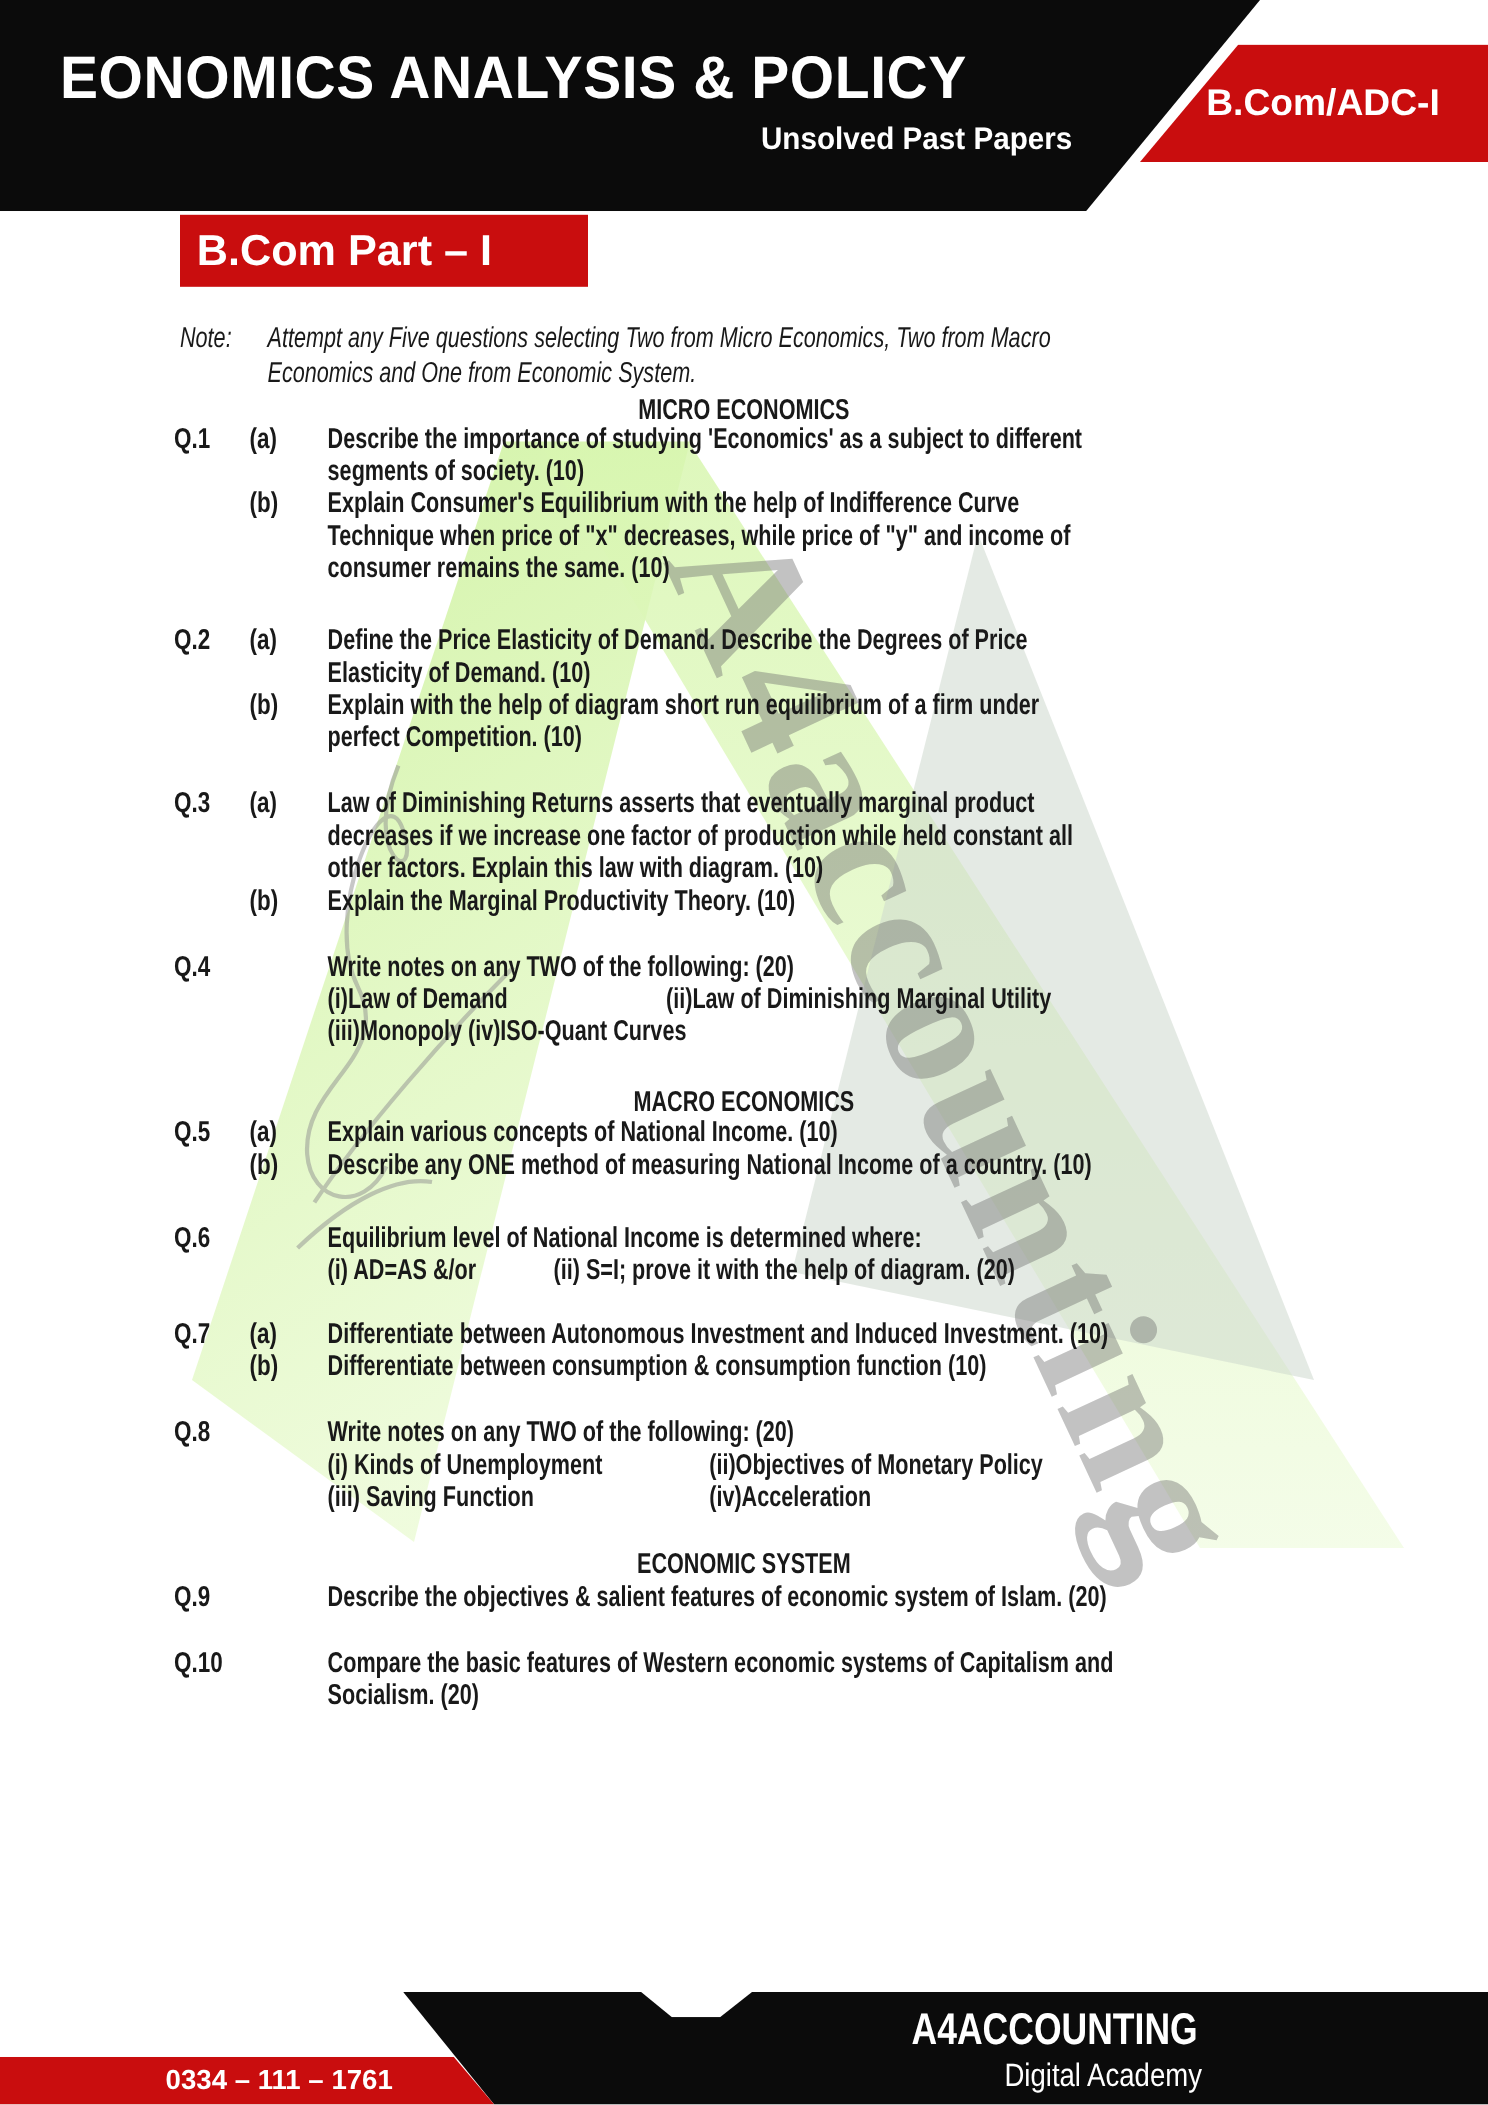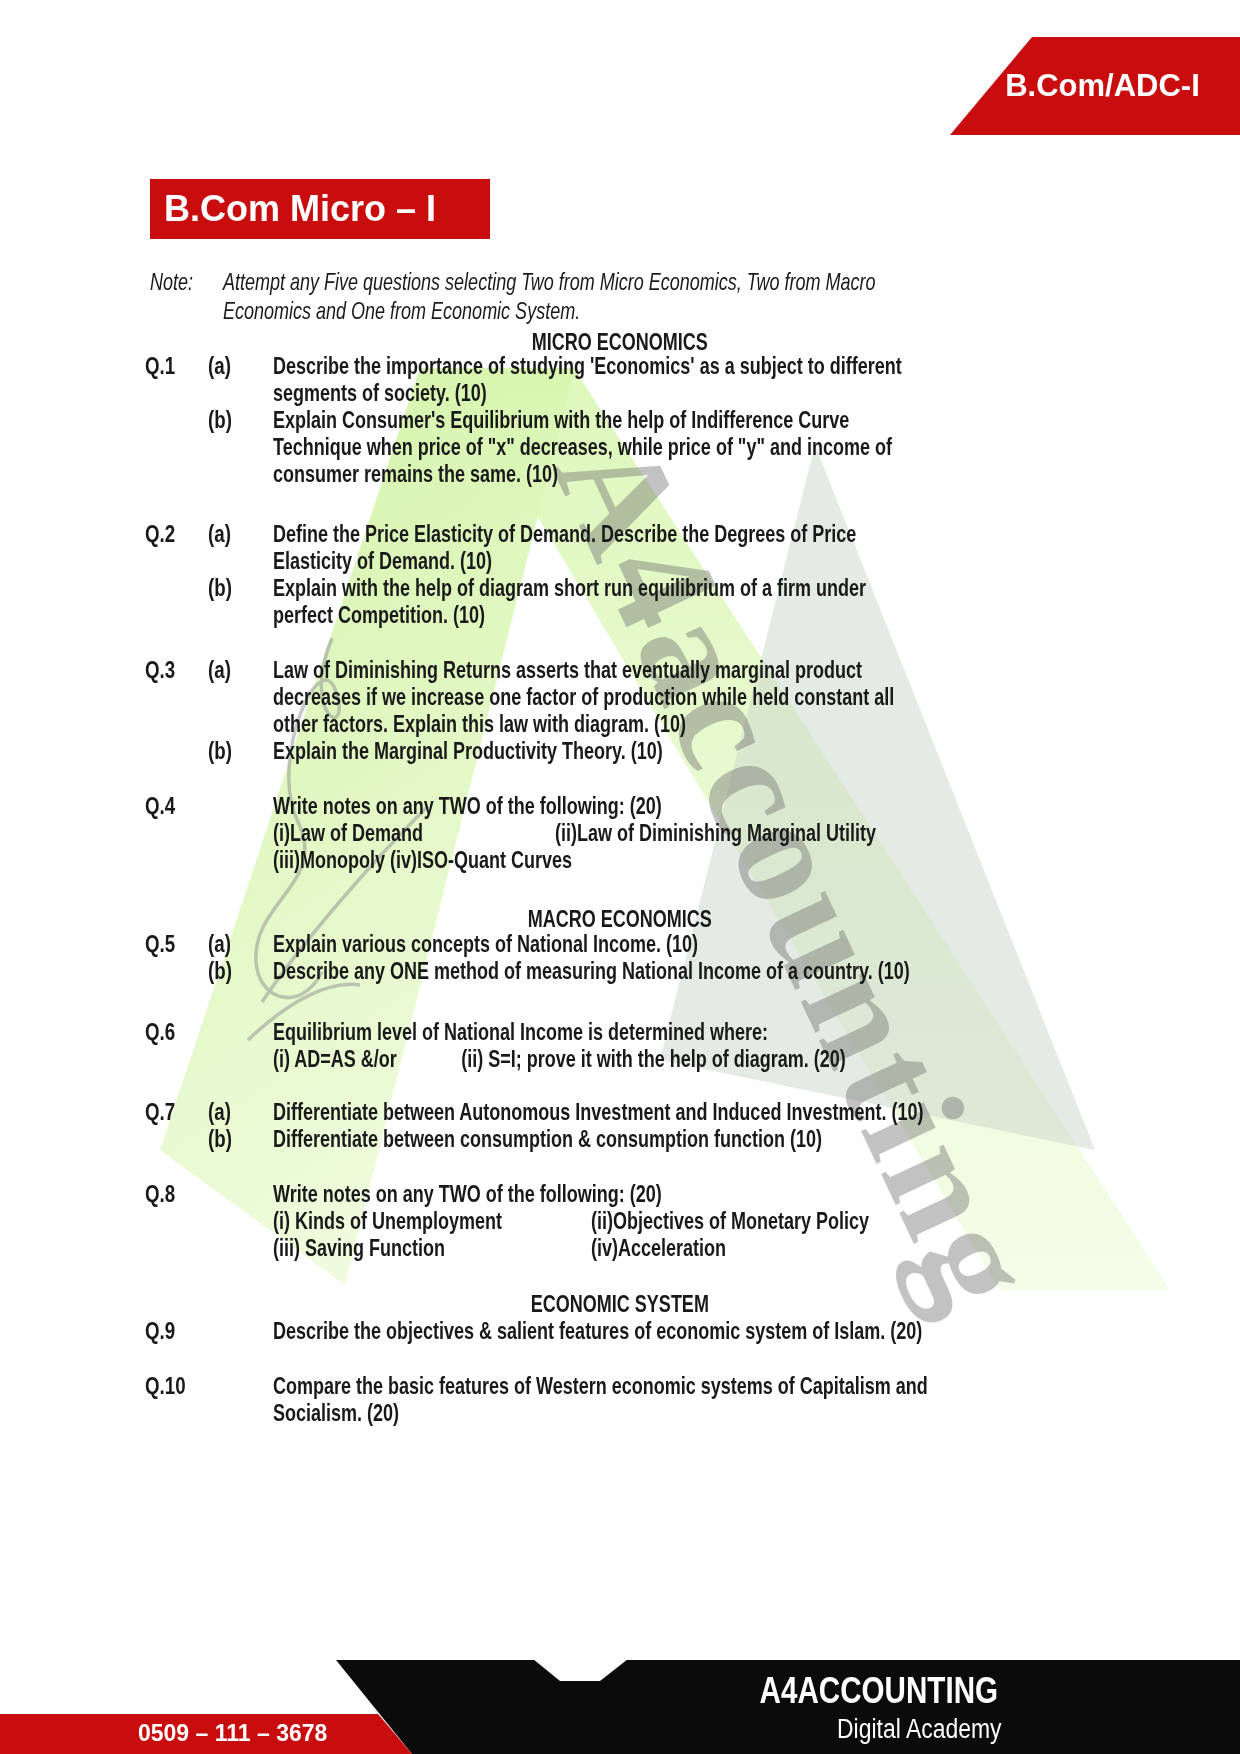--- a/index.html
+++ b/index.html
@@ -130,22 +130,26 @@
     <polygon points="450,370 575,370 1170,1290 1000,1290" fill="url(#wmg2)" opacity="0.85"></polygon>
     <polygon points="815,445 1095,1150 660,1060" fill="#cdd8cd" opacity="0.55"></polygon>
     <path d="M 332 638 C 300 716, 352 742, 336 692 C 320 642, 268 762, 298 822
              C 328 882, 252 902, 256 962 C 259 1002, 302 1012, 322 972
              M 262 1002 C 302 942, 372 862, 428 806
              M 248 1040 C 290 1000, 330 980, 360 985" fill="none" stroke="#8f8f8f" stroke-width="3.5" opacity="0.5"></path>
     <text class="wm-text" transform="translate(552,468) rotate(65)" font-size="150" fill="#6e6e6e" fill-opacity="0.42">A4accounting</text>
   </svg>
 
   <div class="band-red"></div>
+  <div class="banner-black">
+    <div class="page-title">EONOMICS ANALYSIS &amp; POLICY</div>
+    <div class="page-subtitle">Unsolved Past Papers</div>
+  </div>
   <div class="course-badge">B.Com/ADC-I</div>
-  <div class="part-box">B.Com Micro – I</div>
+  <div class="part-box">B.Com Part – I</div>
 
   <div class="content">
     <div class="note-label">Note:</div>
     <div class="note-line" style="top:268px">Attempt any Five questions selecting Two from Micro Economics, Two from Macro</div>
     <div class="note-line" style="top:297px">Economics and One from Economic System.</div>
     <div id="questions">
         <div class="sec-heading" style="top: 328px;">MICRO ECONOMICS</div>
         <div class="q-block" style="top: 352px; height: 135px; text-align: center;">
           <div class="q-num">Q.1</div>
           <div class="q-part-label" style="top: 0px;">(a)</div>
@@ -218,15 +222,15 @@
         </div>
       </div>
   </div>
 
   <div class="footer-black">
     <div class="footer-brand">A4ACCOUNTING</div>
     <div class="footer-tagline">Digital Academy</div>
   </div>
   <div class="footer-notch"></div>
   <div class="footer-red"></div>
-  <div class="footer-phone">0509 – 111 – 3678</div>
+  <div class="footer-phone">0334 – 111 – 1761</div>
 
 </div>
 
 </body></html>

